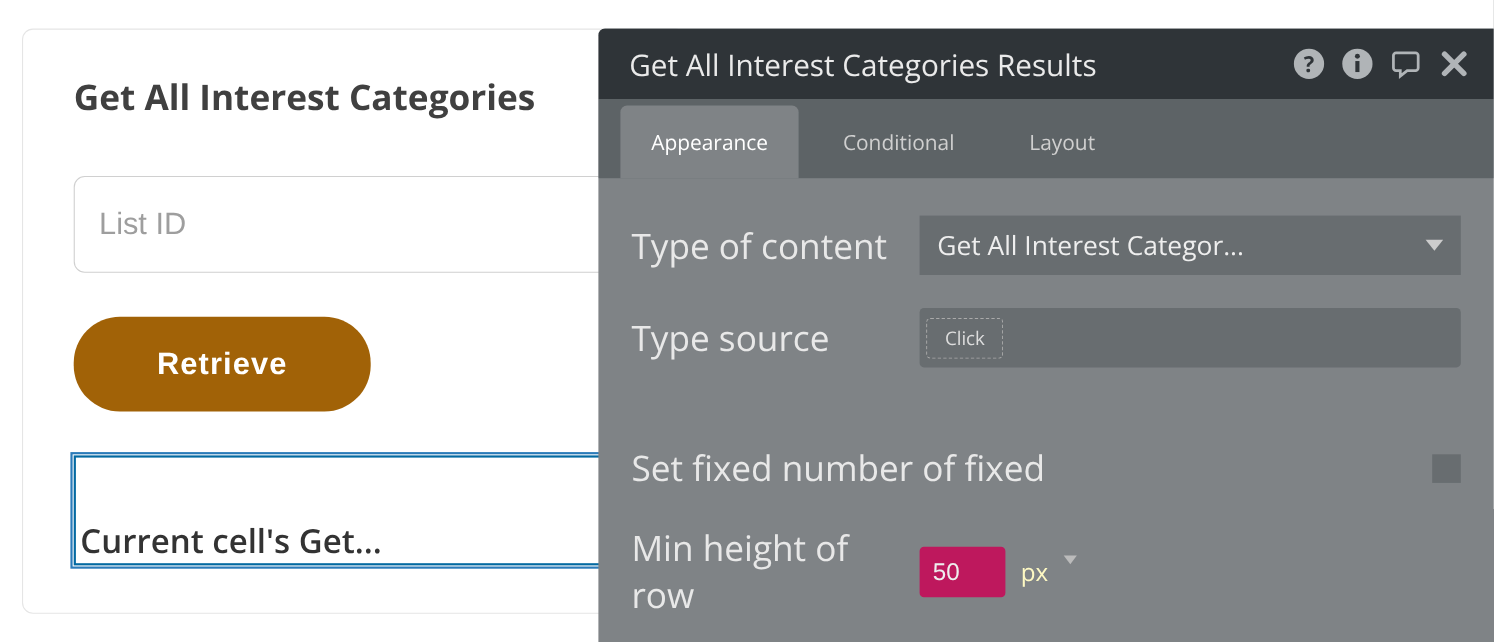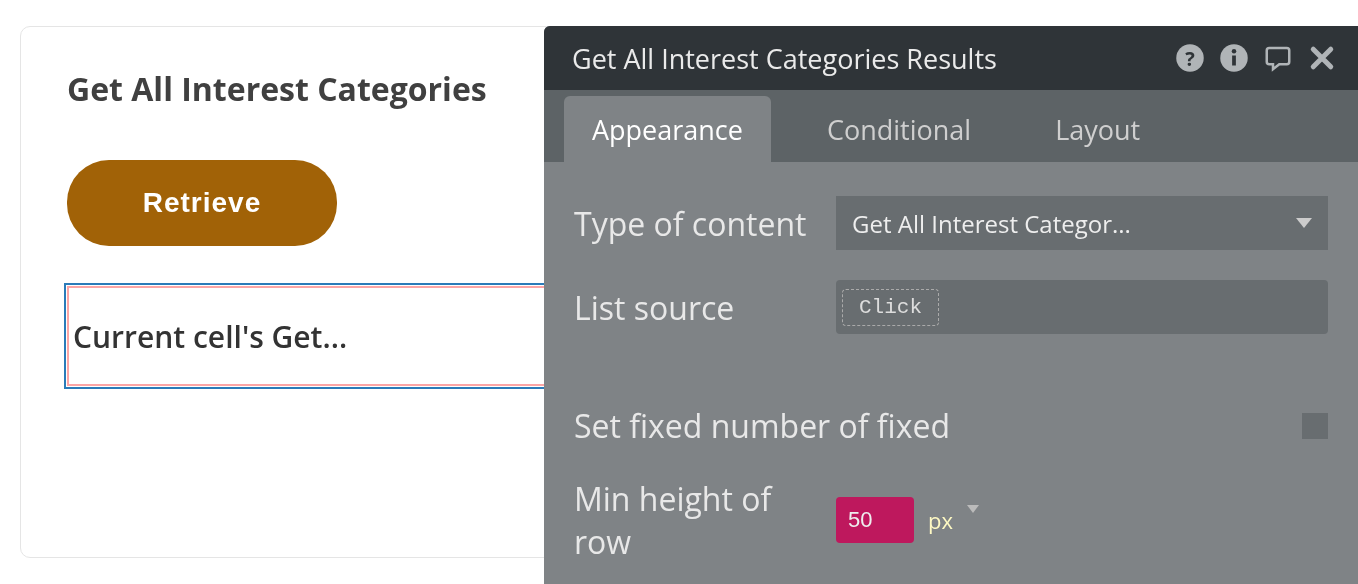--- a/index.html
+++ b/index.html
@@ -52,26 +52,26 @@
       font-size: 28px;
       font-weight: 600;
       letter-spacing: 1px;
       cursor: pointer;
       margin-bottom: 40px;
       display: block;
     }
     .cell-box {
       width: 100%;
       height: 100px;
-      border: 2px solid #fca5a5;
+      border: 2px solid #0369a1;
       outline: 2px solid #2b7bb9;
       outline-offset: 1px;
       background: #fff;
       display: flex;
-      align-items: center;
+      align-items: flex-end;
       padding: 0 4px;
     }
     .cell-text {
       font-size: 30px;
       font-weight: 600;
       color: #333;
     }
 
     
     .panel {
@@ -120,25 +120,25 @@
       background: #5d6366;
       display: flex;
       align-items: flex-end;
       padding-left: 20px;
     }
     .tab {
       height: 66px;
       padding: 0 28px;
       display: flex;
       align-items: center;
-      font-size: 27px;
+      font-size: 19px;
       color: #cfcfcf;
       cursor: pointer;
       border-radius: 6px 6px 0 0;
-      margin-right: 28px;
+      margin-right: 12px;
     }
     .tab.active {
       background: #7f8386;
       color: #fff;
     }
 
     .panel-body {
       padding: 34px 30px 20px 30px;
     }
     .row {
@@ -185,24 +185,23 @@
       background: #686d70;
       border-radius: 4px;
       padding: 6px;
       display: flex;
       align-items: center;
     }
     .click-inner {
       border: 1px dashed #aaa;
       border-radius: 4px;
       padding: 6px 16px;
-      font-size: 21px;
+      font-size: 17px;
       color: #ddd;
       cursor: pointer;
-      font-family: Liberation Mono, monospace;
     }
     .spacer { height: 40px; }
     .checkbox {
       width: 26px;
       height: 26px;
       background: #686d70;
       cursor: pointer;
       margin-left: auto;
     }
     .num-input {
@@ -224,20 +223,21 @@
       gap: 6px;
       cursor: pointer;
     }
     .unit .caret-down { border-top-color: #bbb; border-left-width:6px; border-right-width:6px; border-top-width:8px;}
   </style>
 </head>
 <body>
 
 <div class="card">
   <div class="card-title">Get All Interest Categories</div>
+  <input class="input-field" type="text" placeholder="List ID" style="">
   <button class="retrieve-btn">Retrieve</button>
   <div class="cell-box">
     <span class="cell-text">Current cell's Get...</span>
   </div>
 </div>
 
 <div class="panel">
   <div class="panel-header">
     <div class="panel-title">Get All Interest Categories Results</div>
     <div class="panel-icons">
@@ -276,21 +276,21 @@
   <div class="panel-body">
     <div class="row">
       <div class="row-label">Type of content</div>
       <div class="select-box">
         <span class="select-text">Get All Interest Categor...</span>
         <span class="caret-down"></span>
       </div>
     </div>
 
     <div class="row">
-      <div class="row-label">List source</div>
+      <div class="row-label">Type source</div>
       <div class="click-box">
         <div class="click-inner">Click</div>
       </div>
     </div>
 
     <div class="spacer"></div>
 
     <div class="row">
       <div class="row-label" style="width:auto;flex:1">Set fixed number of fixed</div>
       <div class="checkbox"></div>

